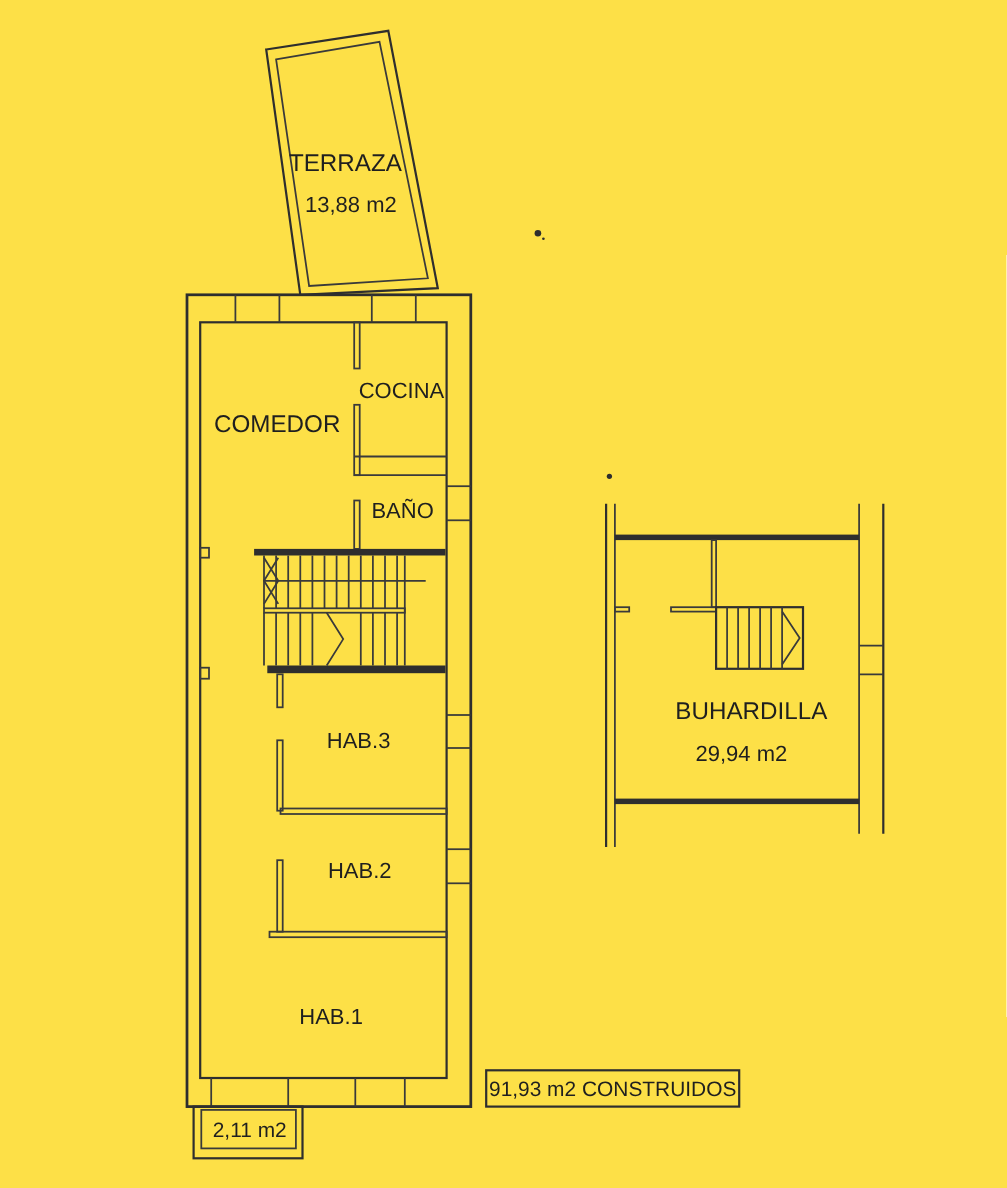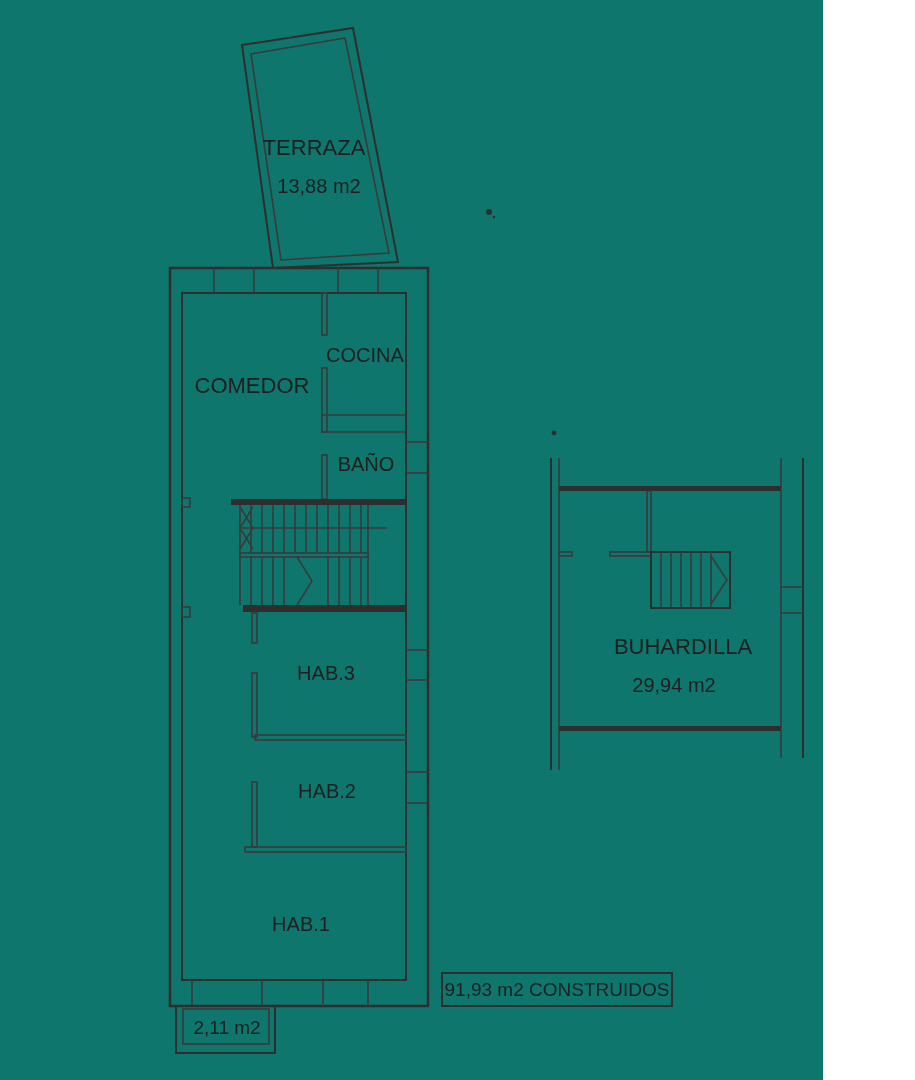--- a/index.html
+++ b/index.html
@@ -2,23 +2,23 @@
 <html><head>
 <meta charset="utf-8">
 <style>
   html, body {
     margin: 0;
     padding: 0;
     background: #ffffff;
   }
   .page {
     position: relative;
-    width: 823px;
+    width: 915px;
     height: 1080px;
-    background: #0f766e;
+    background: #fde047;
     font-family: "Liberation Sans", sans-serif;
     overflow: hidden;
   }
   svg { display: block; }
   .ln   { stroke: #2e2e2e; stroke-width: 2;   fill: none; }
   .ln-heavy { stroke: #2e2e2e; stroke-width: 2.5; fill: none; }
   .ln-thin  { stroke: #3a3a3a; stroke-width: 1.6; fill: none; }
   .solid    { fill: #2e2e2e; stroke: none; }
   .lbl {
     font-family: "Liberation Sans", sans-serif;

